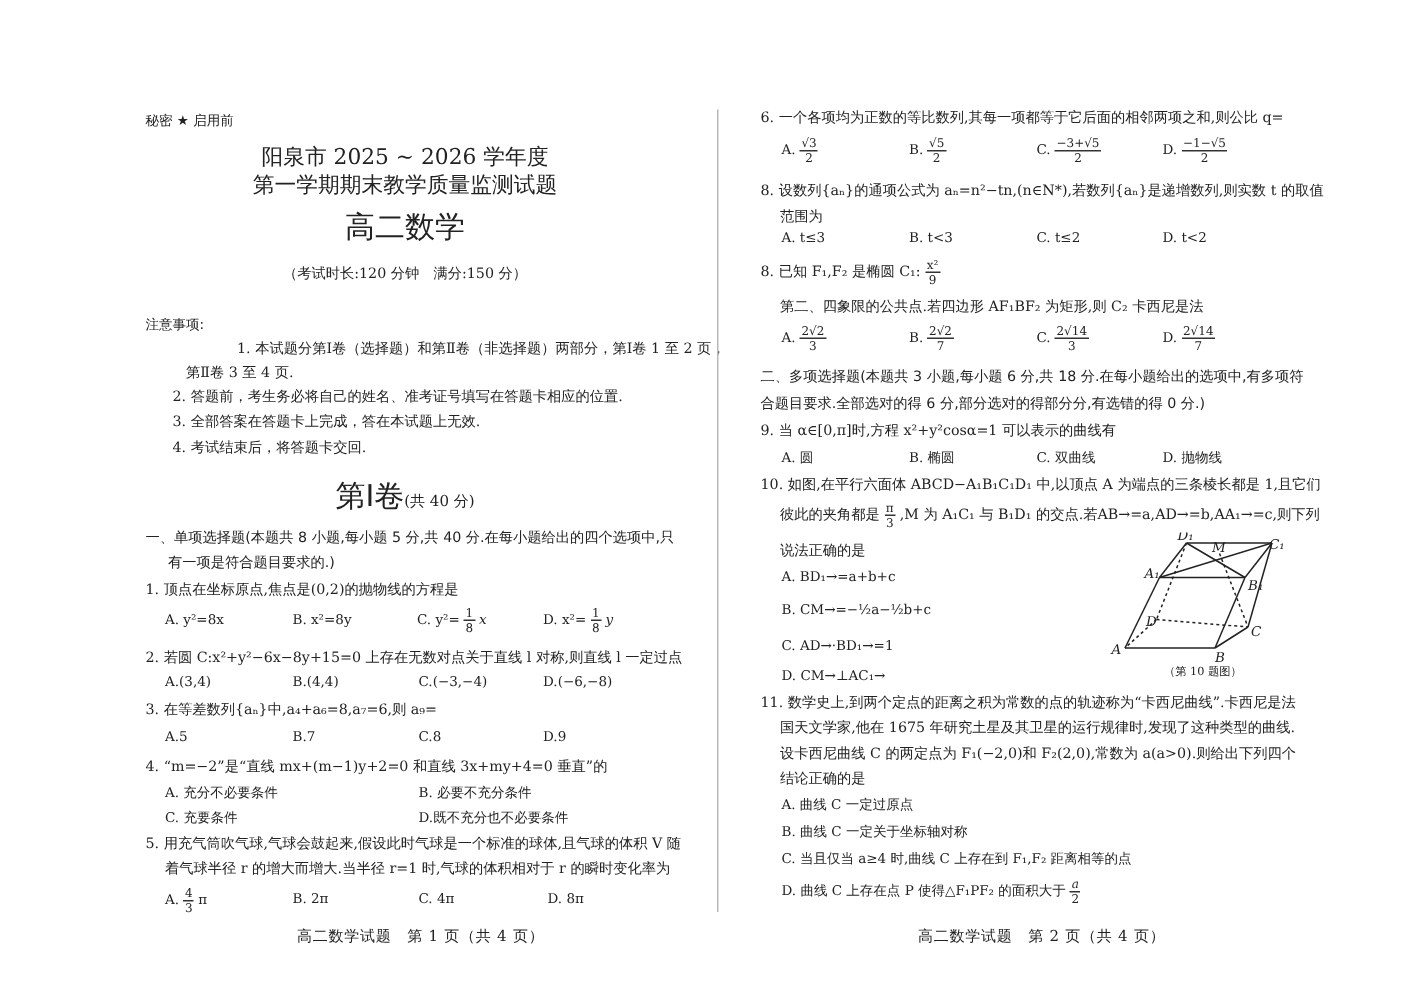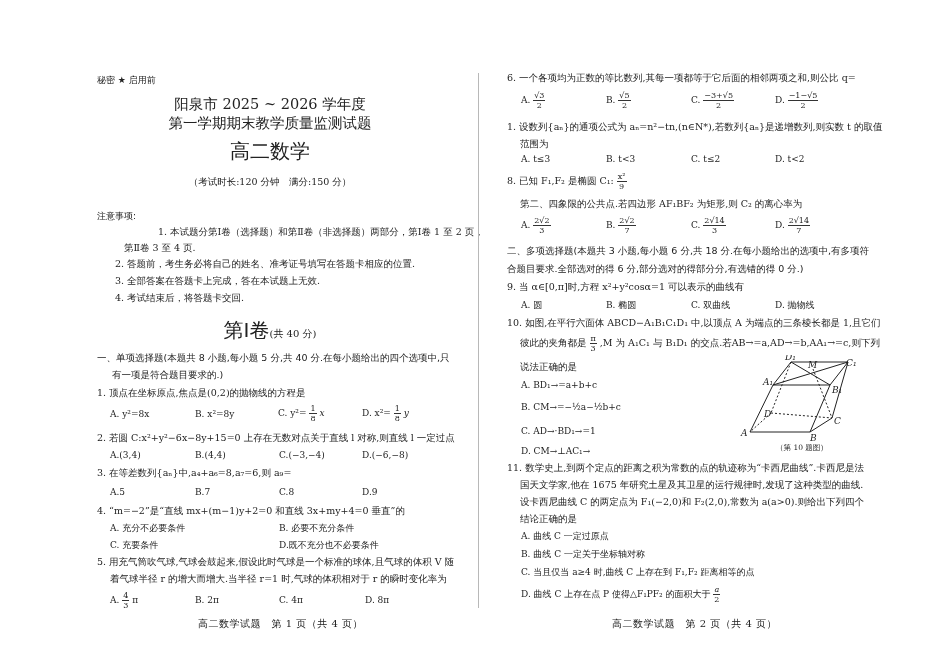--- a/index.html
+++ b/index.html
@@ -109,34 +109,34 @@
 
     <div>
       <div class="abs" style="left:507px;top:72px;">6.  一个各项均为正数的等比数列,其每一项都等于它后面的相邻两项之和,则公比 q=</div>
       <div class="opt" style="left:521px;top:91px;"><span>A.</span> <span class="frac"><span class="num">√3</span><span class="den">2</span></span></div>
       <div class="opt" style="left:606px;top:91px;"><span>B.</span> <span class="frac"><span class="num">√5</span><span class="den">2</span></span></div>
       <div class="opt" style="left:691px;top:91px;"><span>C.</span> <span class="frac"><span class="num">−3+√5</span><span class="den">2</span></span></div>
       <div class="opt" style="left:775px;top:91px;"><span>D.</span> <span class="frac"><span class="num">−1−√5</span><span class="den">2</span></span></div>
     </div>
 
     <div>
-      <div class="abs" style="left:507px;top:121px;">1.  设数列{aₙ}的通项公式为 aₙ=n²−tn,(n∈N*),若数列{aₙ}是递增数列,则实数 t 的取值</div>
+      <div class="abs" style="left:507px;top:121px;">8.  设数列{aₙ}的通项公式为 aₙ=n²−tn,(n∈N*),若数列{aₙ}是递增数列,则实数 t 的取值</div>
       <div class="abs" style="left:520px;top:138px;">范围为</div>
       <div class="opt" style="left:521px;top:154px;">A. t≤3</div>
       <div class="opt" style="left:606px;top:154px;">B. t&lt;3</div>
       <div class="opt" style="left:691px;top:154px;">C. t≤2</div>
       <div class="opt" style="left:775px;top:154px;">D. t&lt;2</div>
     </div>
 
     <div>
       <div class="abs" style="left:507px;top:172px;">
         <span>8.  已知 F₁,F₂ 是椭圆 C₁:</span>
         <span class="frac"><span class="num">x²</span><span class="den">9</span></span>
       </div>
-      <div class="abs" style="left:520px;top:198px;">第二、四象限的公共点.若四边形 AF₁BF₂ 为矩形,则 C₂ 的离心率为</div>
+      <div class="abs" style="left:520px;top:198px;">第二、四象限的公共点.若四边形 AF₁BF₂ 为矩形,则 C₂ 卡西尼是法</div>
       <div class="opt" style="left:521px;top:216px;"><span>A.</span> <span class="frac"><span class="num">2√2</span><span class="den">3</span></span></div>
       <div class="opt" style="left:606px;top:216px;"><span>B.</span> <span class="frac"><span class="num">2√2</span><span class="den">7</span></span></div>
       <div class="opt" style="left:691px;top:216px;"><span>C.</span> <span class="frac"><span class="num">2√14</span><span class="den">3</span></span></div>
       <div class="opt" style="left:775px;top:216px;"><span>D.</span> <span class="frac"><span class="num">2√14</span><span class="den">7</span></span></div>
     </div>
 
     <div class="abs sans bold" style="left:507px;top:245px;font-size:9.5px;">二、多项选择题(本题共 3 小题,每小题 6 分,共 18 分.在每小题给出的选项中,有多项符</div>
     <div class="abs sans bold" style="left:507px;top:263px;font-size:9.5px;">合题目要求.全部选对的得 6 分,部分选对的得部分分,有选错的得 0 分.)</div>
 
     <div>

